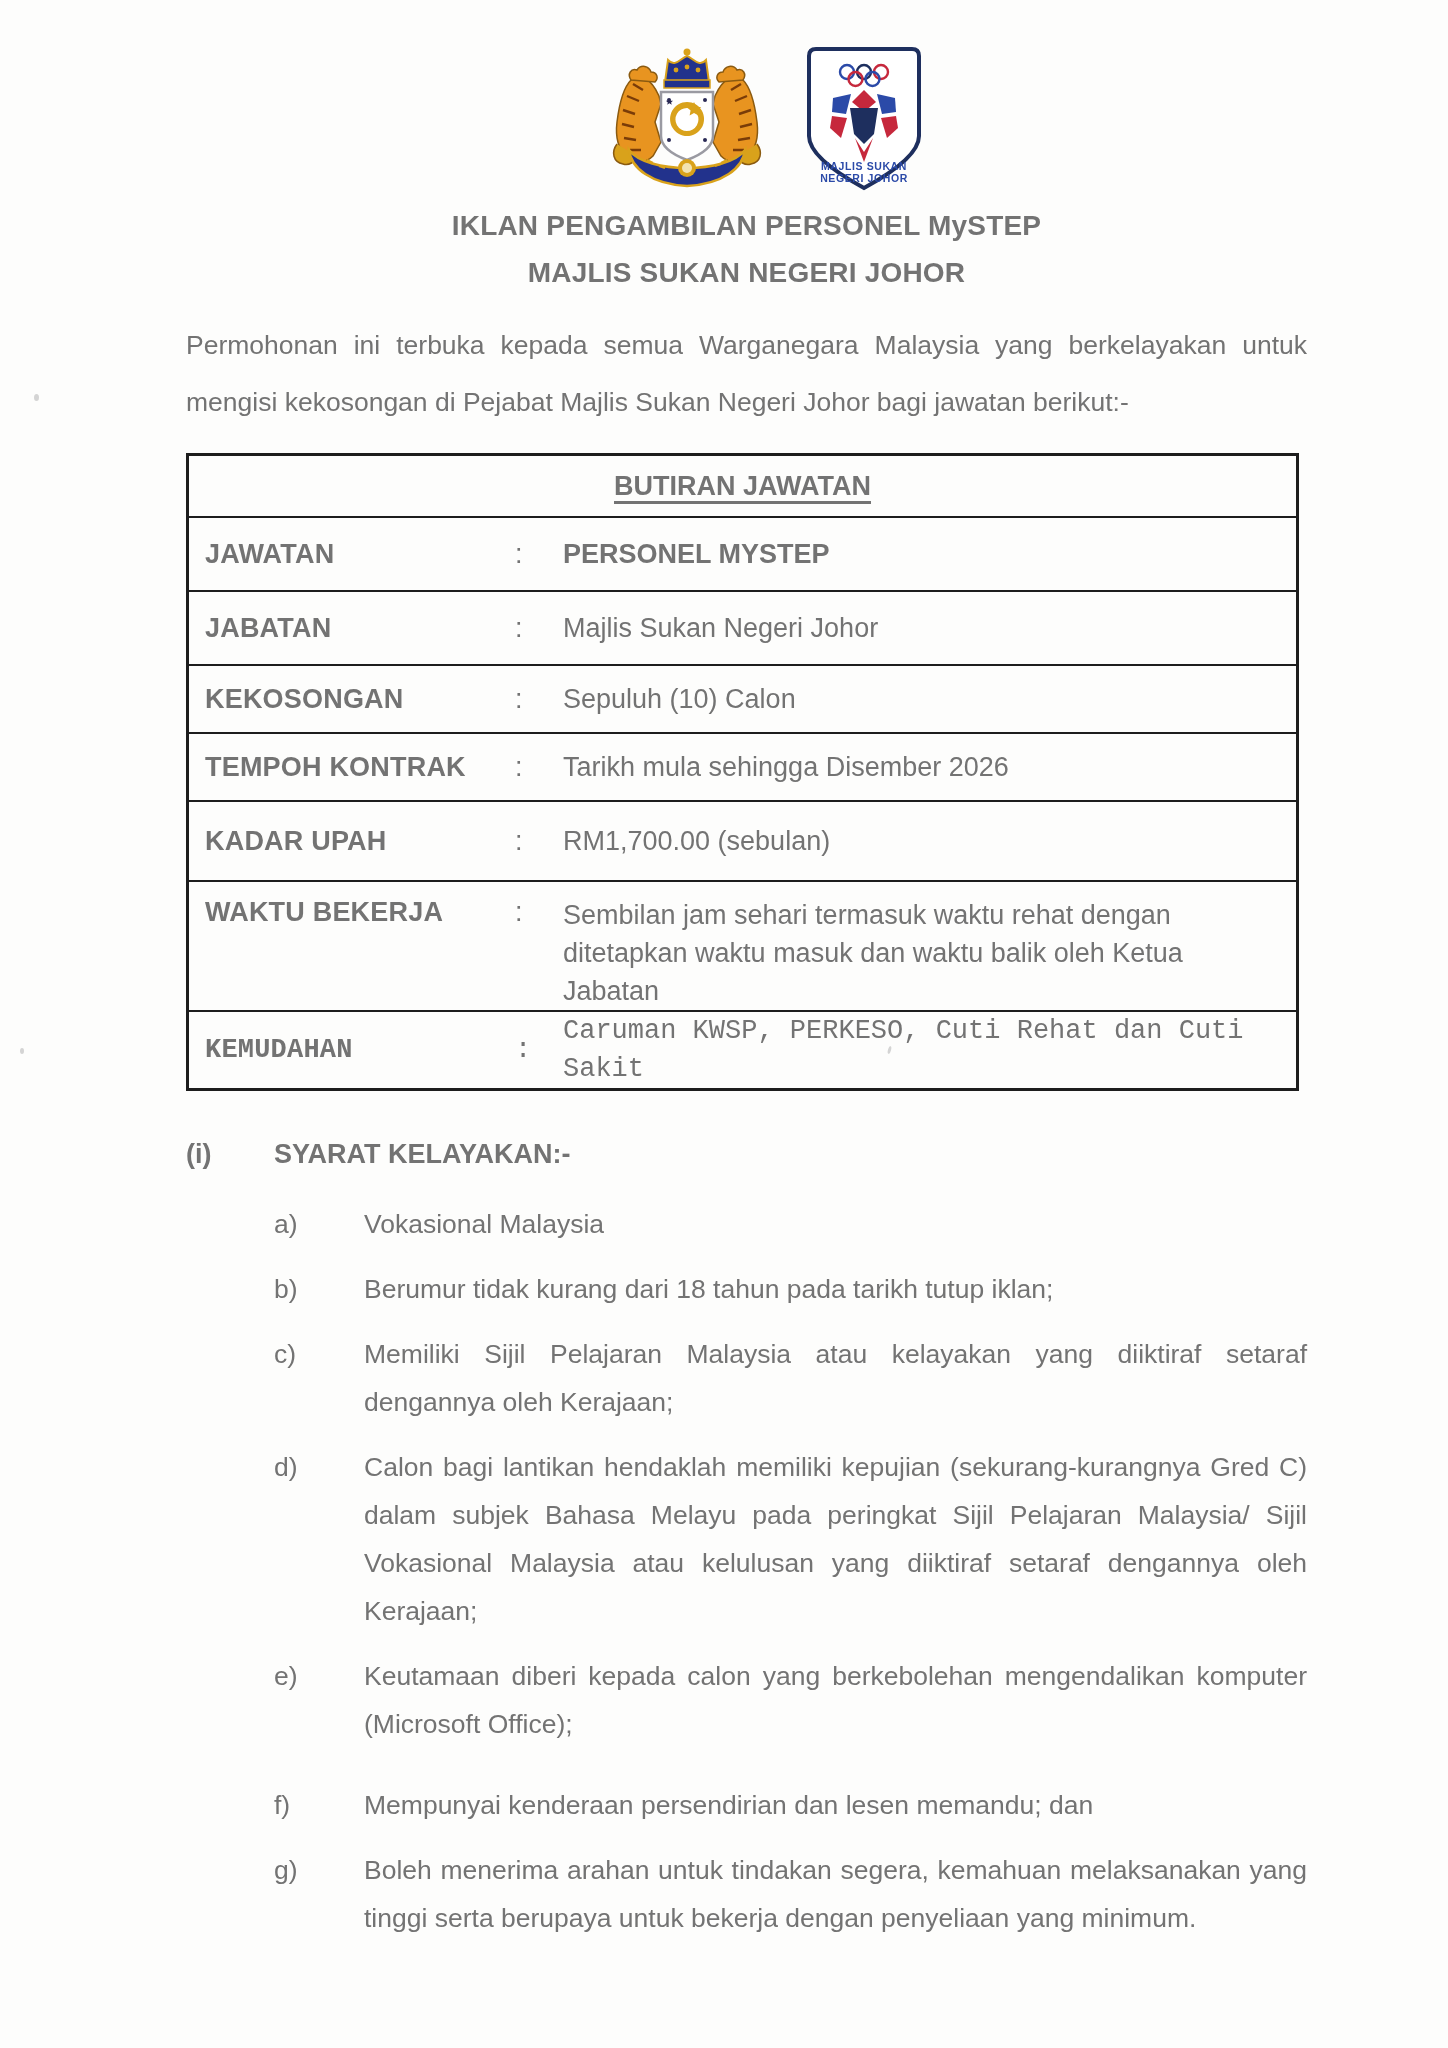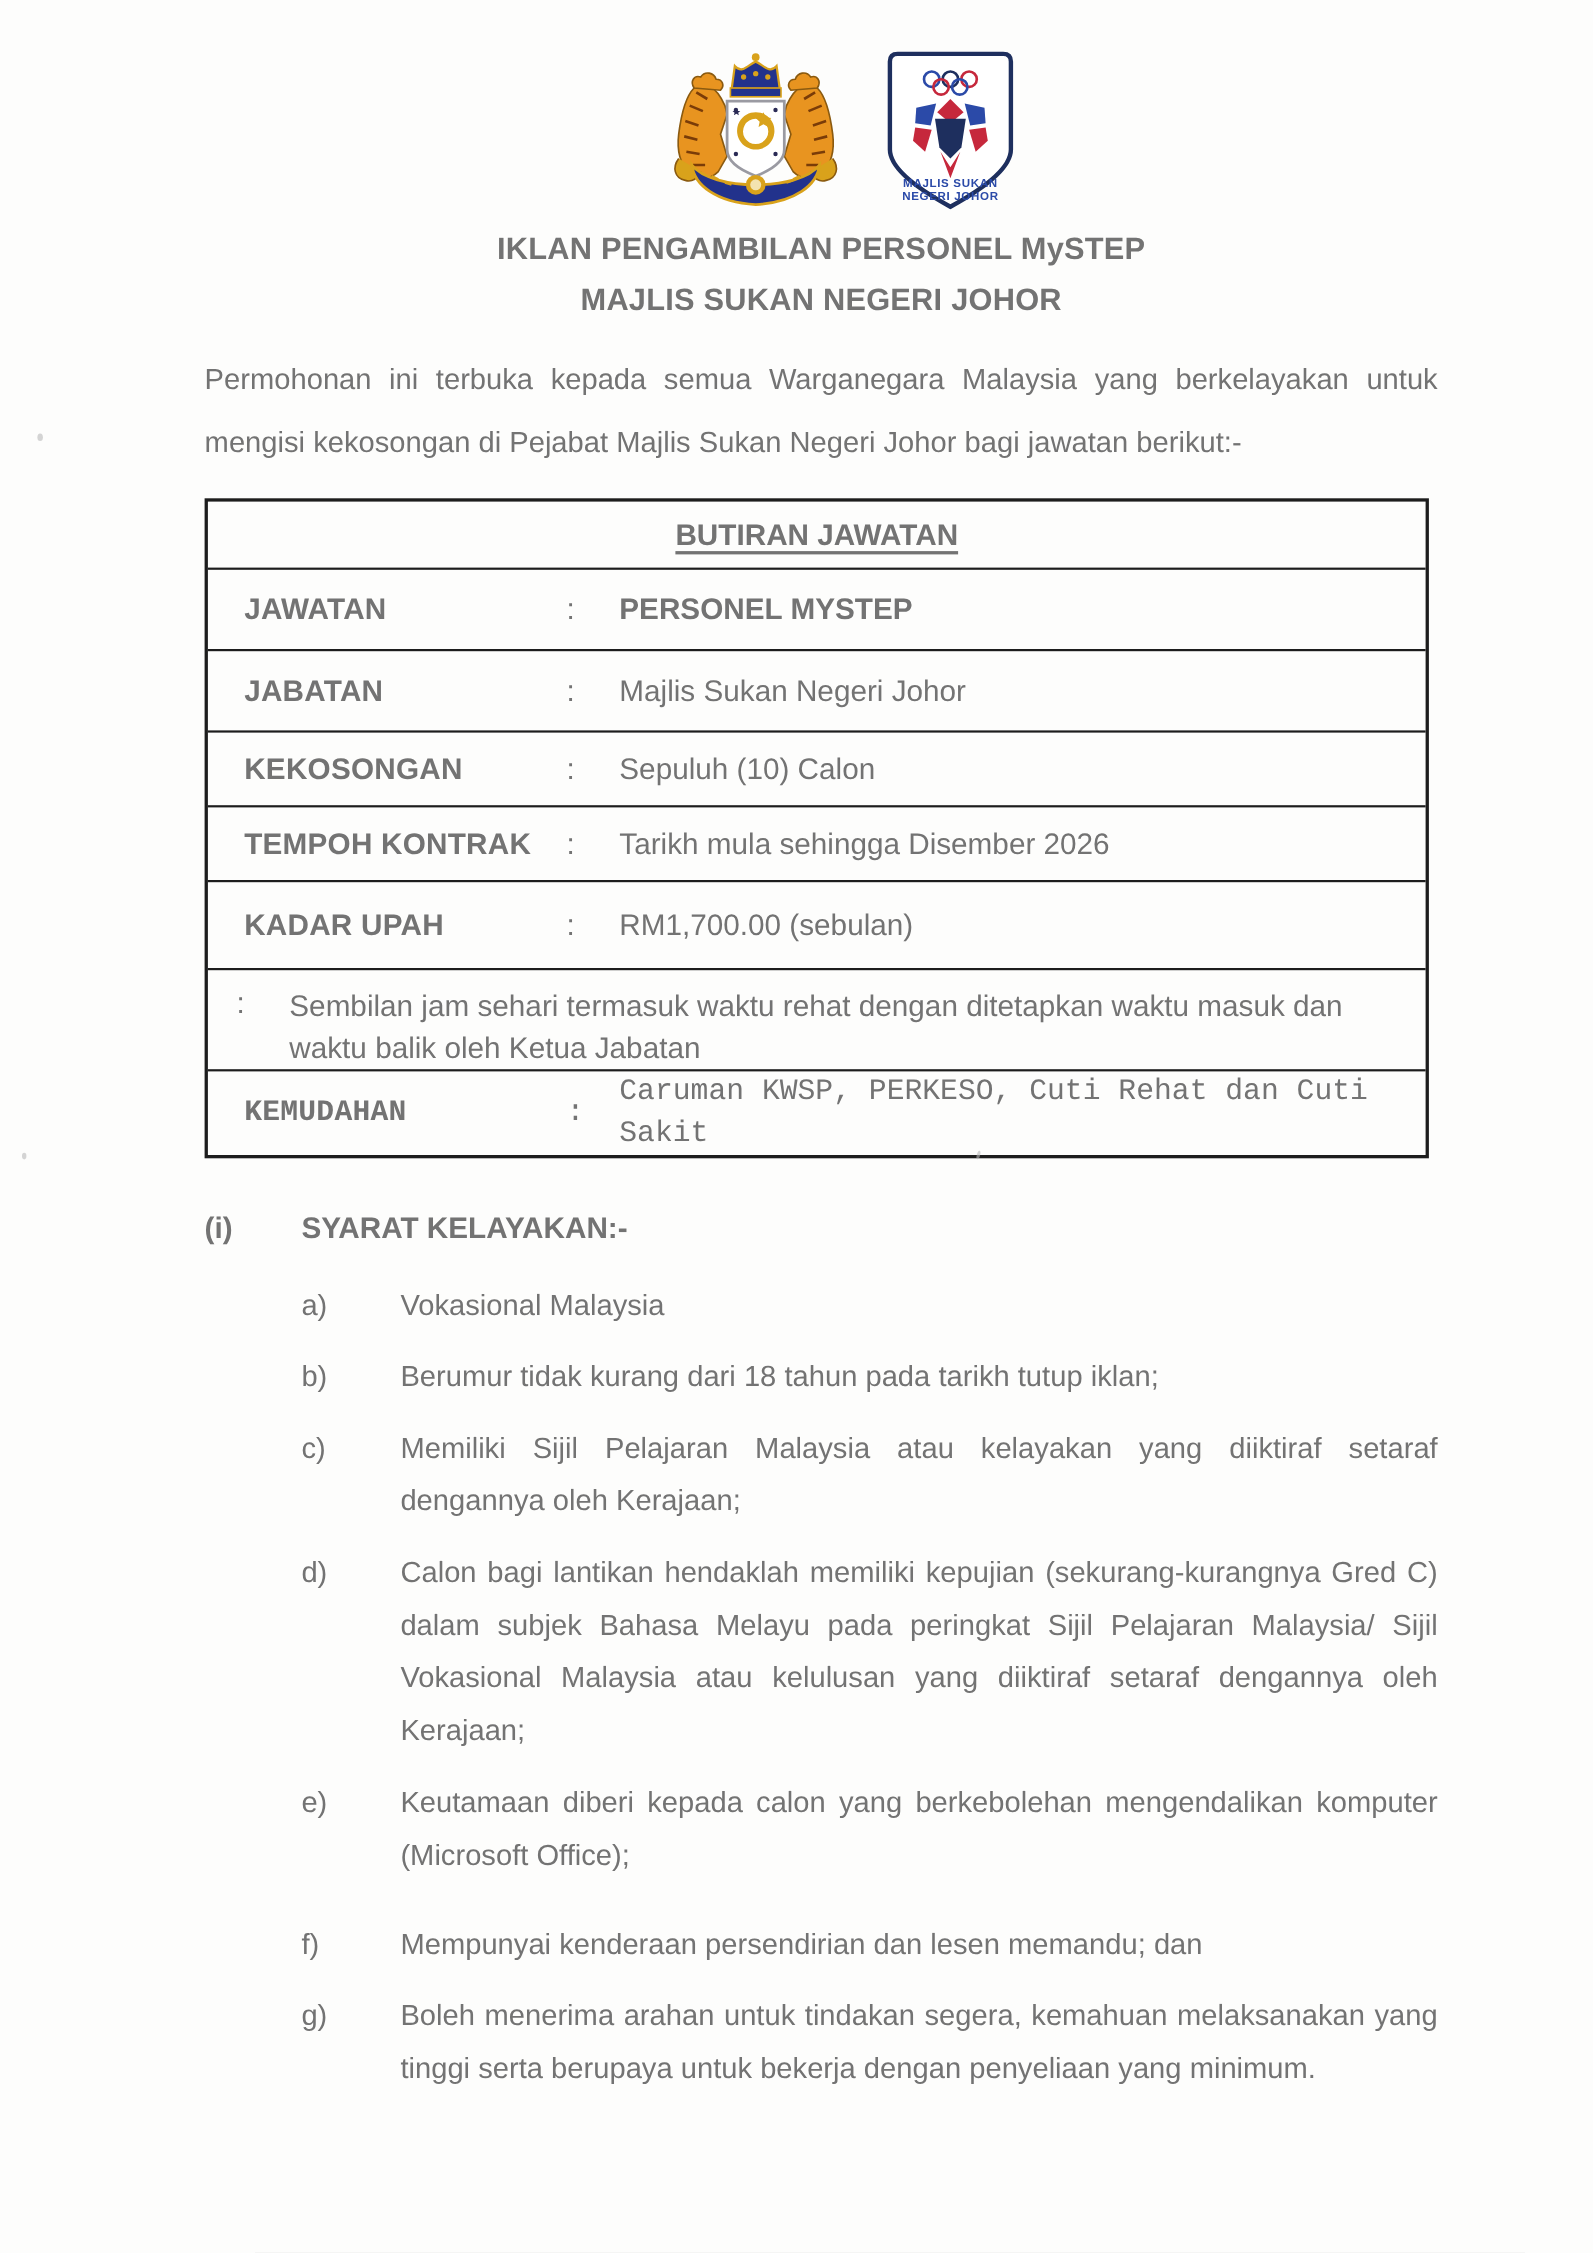--- a/index.html
+++ b/index.html
@@ -65,21 +65,21 @@
     min-height: 60px;
     font-weight: bold;
   }
   .thead-text {
     text-decoration: underline;
     text-decoration-thickness: 2.5px;
     text-underline-offset: 6px;
   }
   .c-label {
     flex: 0 0 300px;
-    padding-left: 33px;
+    padding-left: 16px;
     font-weight: bold;
     letter-spacing: 0.2px;
   }
   .c-colon { flex: 0 0 74px; padding-left: 26px; }
   .c-value { flex: 1; padding-right: 14px; line-height: 38px; }
   .c-value.v-bold { font-weight: bold; }
   .row-jawatan, .row-jabatan { min-height: 74px; }
   .row-kekosongan, .row-tempoh { min-height: 68px; }
   .row-kadar { min-height: 80px; }
   .row-waktu { min-height: 92px; align-items: flex-start; }
@@ -229,20 +229,21 @@
         <div class="c-value">Tarikh mula sehingga Disember 2026</div>
       </div>
 
       <div class="trow row-kadar">
         <div class="c-label">KADAR UPAH</div>
         <div class="c-colon">:</div>
         <div class="c-value">RM1,700.00 (sebulan)</div>
       </div>
 
       <div class="trow row-waktu">
+        <div class="c-label">WAKTU BEKERJA</div>
         <div class="c-colon">:</div>
         <div class="c-value">Sembilan jam sehari termasuk waktu rehat dengan ditetapkan waktu masuk dan waktu balik oleh Ketua Jabatan</div>
       </div>
 
       <div class="trow row-kemudahan">
         <div class="c-label">KEMUDAHAN</div>
         <div class="c-colon">:</div>
         <div class="c-value">Caruman KWSP, PERKESO, Cuti Rehat dan Cuti Sakit</div>
       </div>
     </div>

